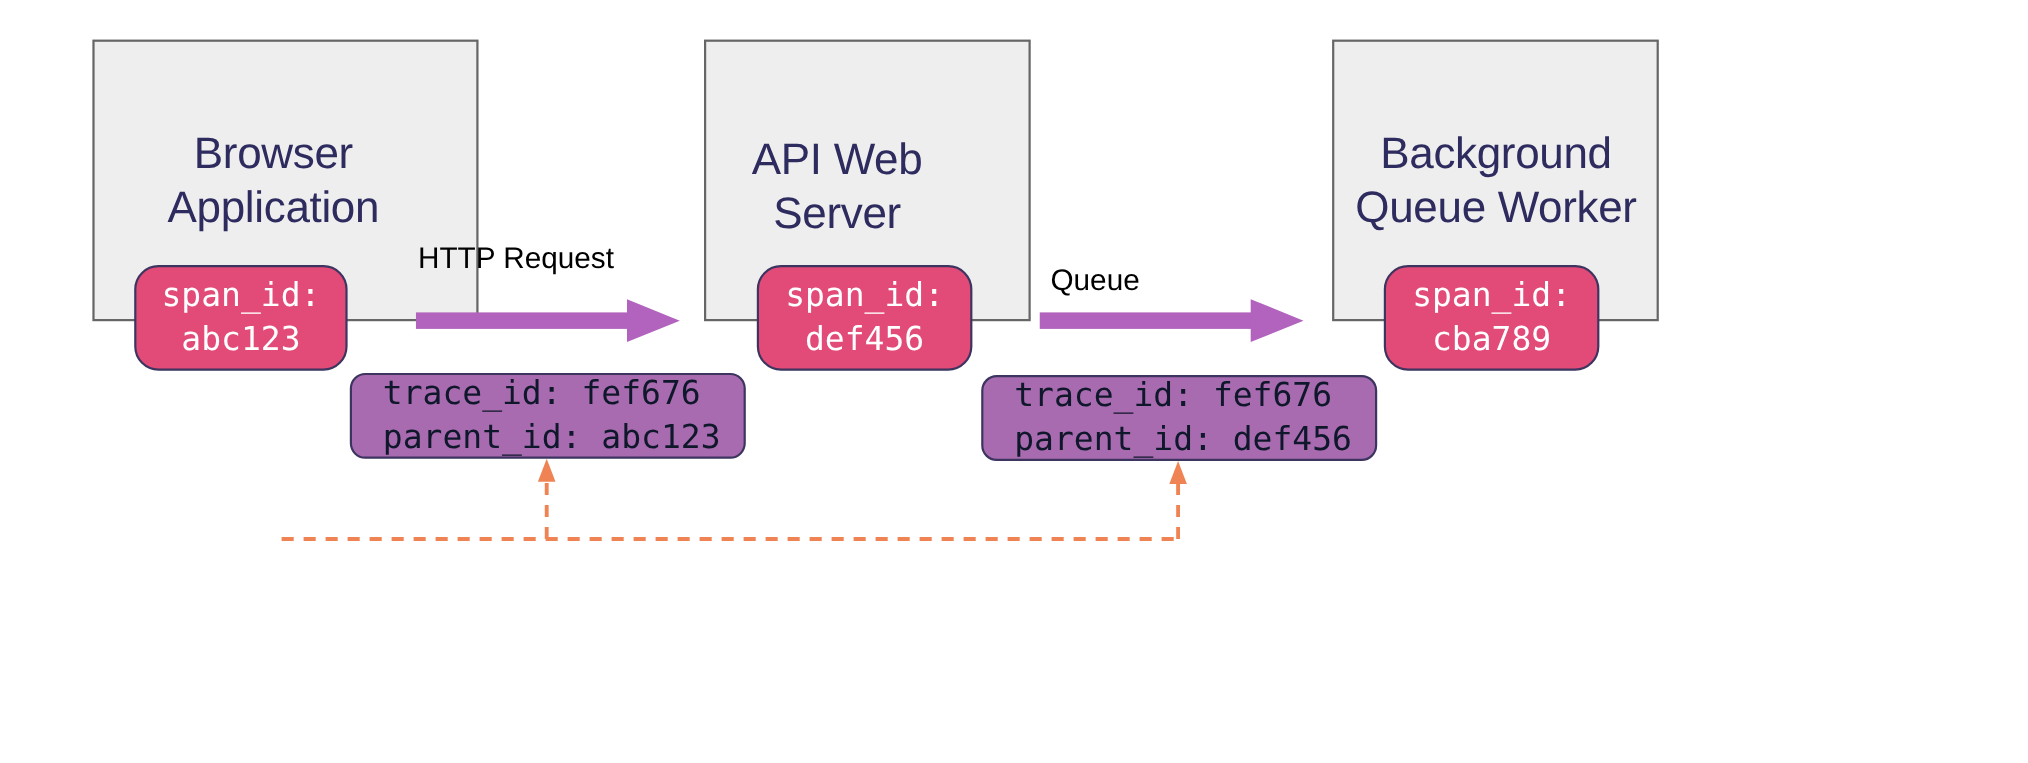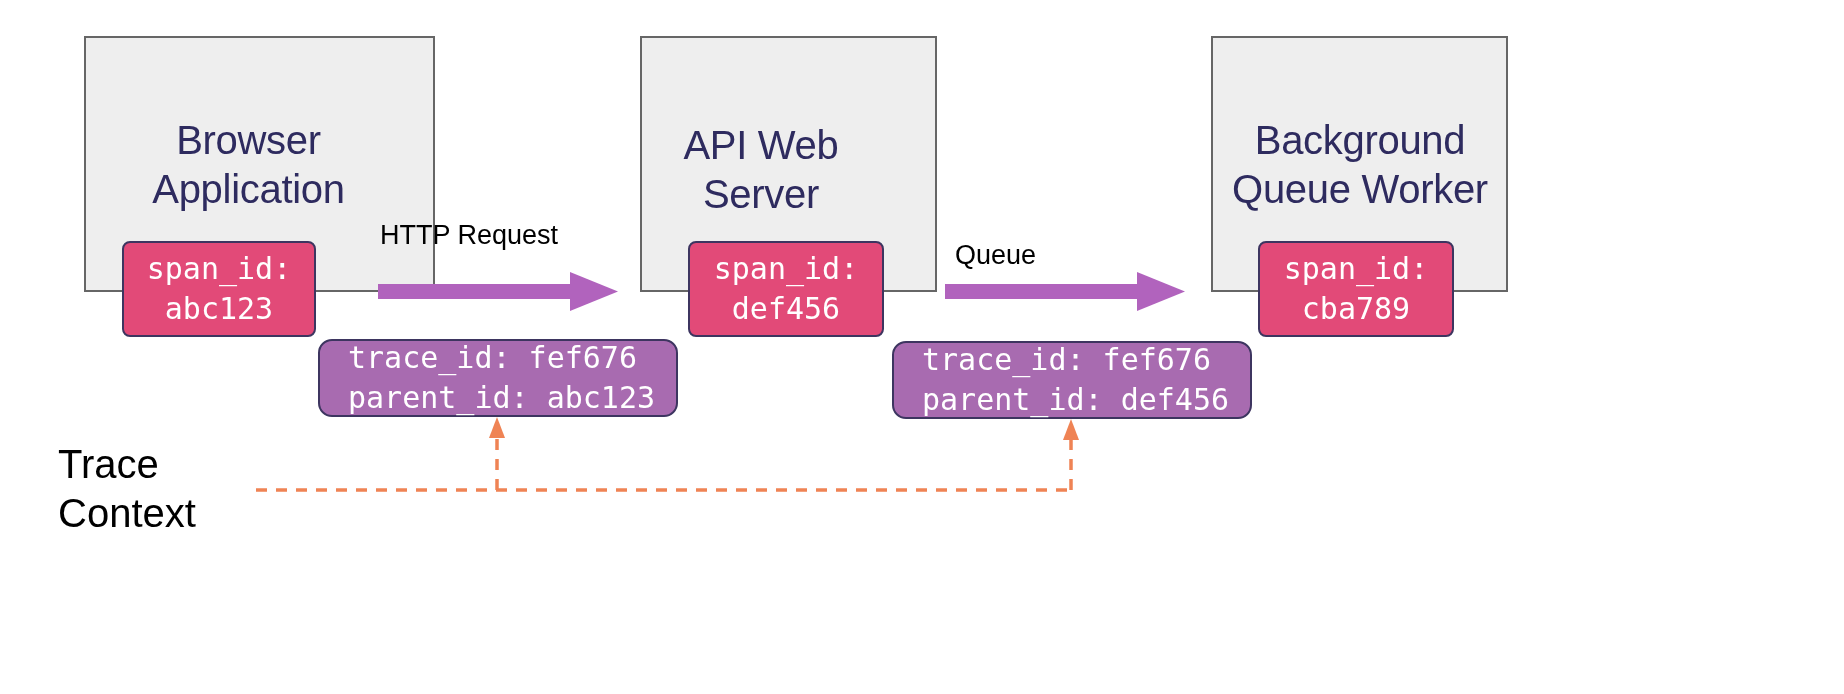--- a/index.html
+++ b/index.html
@@ -37,21 +37,21 @@
     font-weight: 400;
     letter-spacing: -0.3px;
     white-space: pre-line;
   }
 
   
   .span-pill {
     position: absolute;
     background: #e24a78;
     border: 2.5px solid #3d3560;
-    border-radius: 8px;
+    border-radius: 22px;
     box-sizing: border-box;
     display: flex;
     flex-direction: column;
     align-items: center;
     justify-content: center;
     color: #ffffff;
     font-family: "DejaVu Sans Mono", monospace;
     font-size: 30px;
     line-height: 1.33;
     white-space: pre-line;
@@ -63,21 +63,21 @@
     position: absolute;
     background: #a86bb0;
     border: 2.5px solid #3d3560;
     border-radius: 14px;
     box-sizing: border-box;
     display: flex;
     flex-direction: column;
     align-items: flex-start;
     justify-content: center;
     padding-left: 28px;
-    color: #ffffff;
+    color: #0f172a;
     font-family: "DejaVu Sans Mono", monospace;
     font-size: 30px;
     line-height: 1.33;
     white-space: pre-line;
   }
 
   
   .flow-arrow { position: absolute; }
   .flow-label {
     position: absolute;
@@ -147,16 +147,14 @@
 
     <path d="M 256 490 L 1072 490" stroke="#ef8354" stroke-width="3.5" fill="none" stroke-dasharray="11 9" stroke-linecap="butt"></path>
 
     <path d="M 497 490 L 497 435" stroke="#ef8354" stroke-width="3.5" fill="none" stroke-dasharray="11 9" stroke-linecap="butt"></path>
     <polygon points="497,417 489,438 505,438" fill="#ef8354"></polygon>
 
     <path d="M 1071 490 L 1071 437" stroke="#ef8354" stroke-width="3.5" fill="none" stroke-dasharray="11 9" stroke-linecap="butt"></path>
     <polygon points="1071,419 1063,440 1079,440" fill="#ef8354"></polygon>
   </svg>
 
-  <div class="trace-context-label" style="left:58px; top:440px; width:240px;">Trace
-Context</div>
 
 </div>
 
 </body></html>

